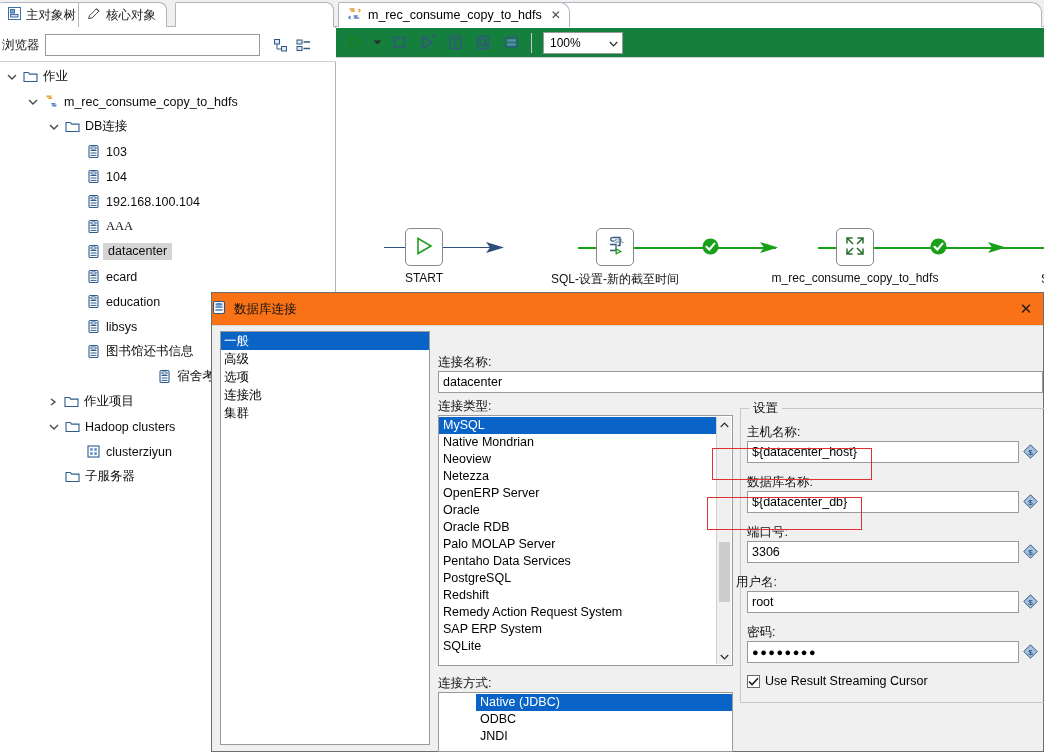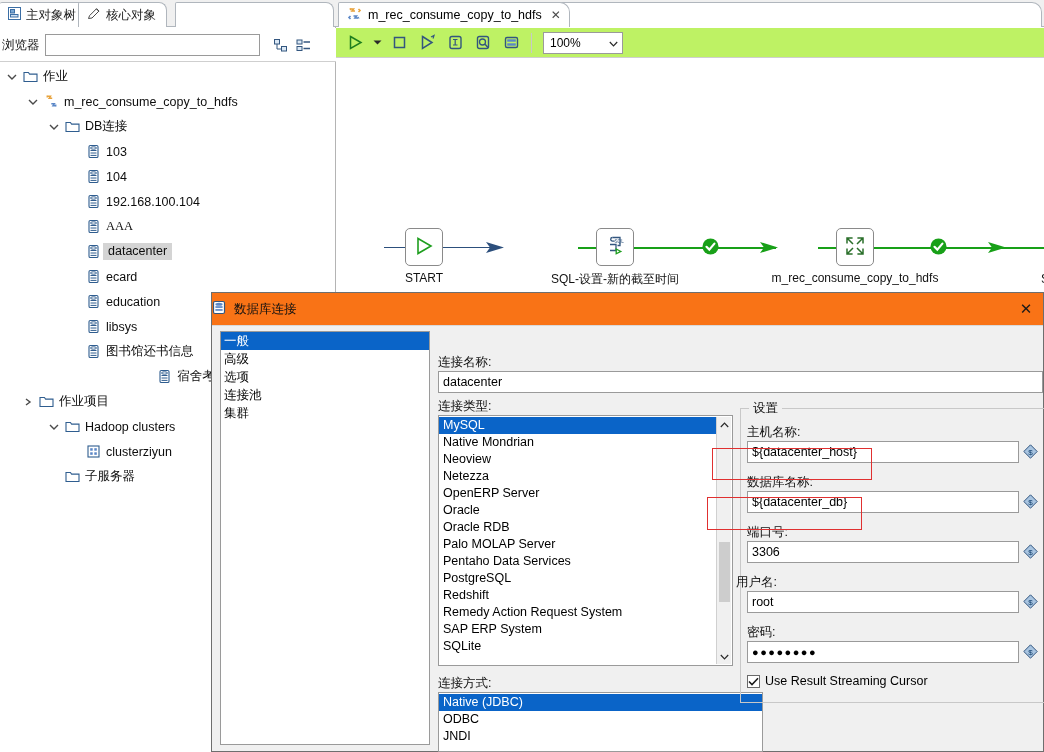--- a/index.html
+++ b/index.html
@@ -90,21 +90,21 @@
     background: #ffffff; border: 1px solid #b0b6bd; border-bottom: none;
     border-radius: 2px 10px 0 0; font-size: 12.5px; cursor: default;
   }
   .ed-tab .closex { font-size: 12px; color: #4a4a4a; margin-left: 3px; }
   .ed-tab-rest {
     position: absolute; left: 220px; top: 2px; right: 2px; height: 25px;
     background:#ffffff; border: 1px solid #b0b6bd; border-bottom:none; border-radius: 2px 10px 0 0;
   }
   .ed-toolbar {
     position: absolute; left: 0; top: 28px; right: 0; height: 30px;
-    background: #bef264; border-bottom: 1px solid #cfcfcf;
+    background: #15803d; border-bottom: 1px solid #cfcfcf;
     display: flex; align-items: center; padding-left: 6px; gap: 2px;
   }
   .tbtn {
     width: 26px; height: 24px; display: flex; align-items: center; justify-content: center;
     cursor: default;
   }
   .tsep { width: 1px; height: 20px; background: #c8c8c8; margin: 0 5px; }
   .zoomsel {
     width: 80px; height: 22px; border: 1px solid #9a9a9a; background:#fff;
     display:flex; align-items:center; justify-content:space-between;
@@ -393,21 +393,21 @@
           <span class="twist"></span>
           <span class="tico">
             <svg width="15" height="15" viewBox="0 0 15 15">
               <rect x="3" y="1.5" width="9" height="12" rx="1.3" fill="#ffffff" stroke="#2f5d8f" stroke-width="1.1"></rect>
               <ellipse cx="7.5" cy="4" rx="3" ry="1.2" fill="none" stroke="#2f5d8f" stroke-width="1"></ellipse>
               <path d="M4.5 6.5 h6 M4.5 9 h6 M4.5 11.4 h6" stroke="#2f5d8f" stroke-width="1"></path>
             </svg>
           </span>
           <span class="tlab">宿舍考勤数据库</span>
         </div>
-        <div class="trow" style="padding-left: 20px;">
+        <div class="trow" style="padding-left: 20px; margin-left: 25px;">
           <span class="twist">
             <svg width="10" height="8" viewBox="0 0 10 8">
               <path d="M3 1 L7 4 L3 7" fill="none" stroke="#4a4a4a" stroke-width="1.4"></path>
             </svg>
           </span>
           <span class="tico">
             <svg width="15" height="15" viewBox="0 0 15 15">
               <path d="M1 3.5 h4.4 l1.2 1.6 h7.4 v7.4 h-13 z" fill="#ffffff" stroke="#2f5d8f" stroke-width="1.1"></path>
             </svg>
           </span>
@@ -661,21 +661,21 @@
             <div class="thumb" style="top:125px; height:60px;"></div>
             <div class="arrow dn">
               <svg width="9" height="6" viewBox="0 0 9 6">
                   <path d="M0.8 1 L4.5 4.8 L8.2 1" fill="none" stroke="#2a2a2a" stroke-width="1.2"></path>
                 </svg>
             </div>
           </div>
         </div>
 
         <div class="flabel" style="left:4px; top:349px;">连接方式:</div>
-        <div class="listbox" style="left:4px; top:366px; width:325px; height:60px;">
+        <div class="listbox" style="left:4px; top:366px; width:295px; height:60px;padding-left:37px;">
           <div id="access-host" style="padding-top:1px;">
               <div class="lbitem sel">Native (JDBC)</div>
               <div class="lbitem">ODBC</div>
               <div class="lbitem">JNDI</div>
             </div>
         </div>
 
         <div class="group" style="left:306px; top:82px; width:305px; height:295px;">
           <div class="gtitle">设置</div>
         </div>

